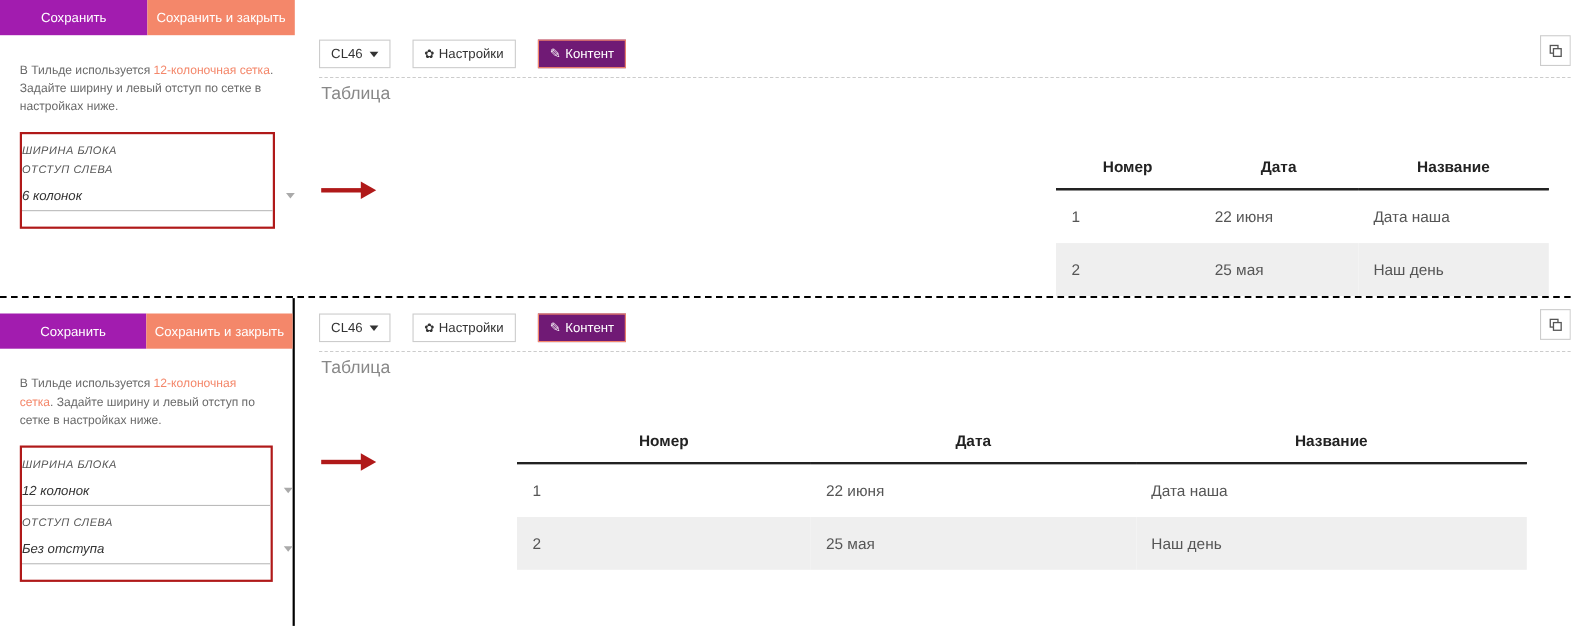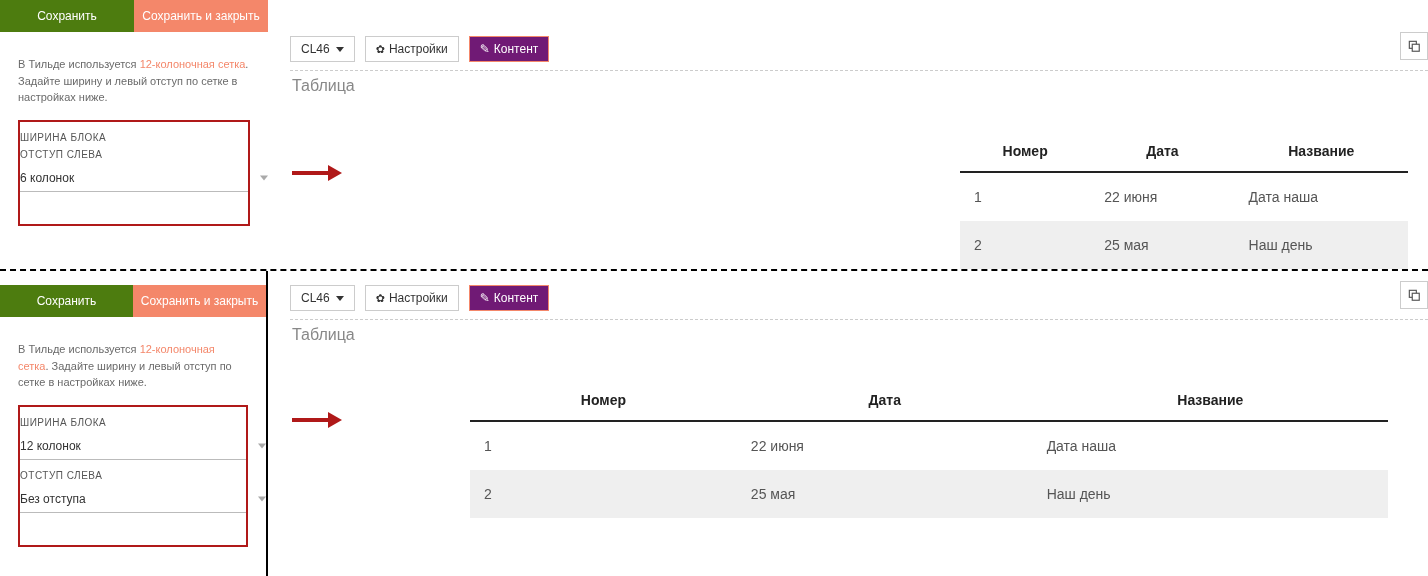--- a/index.html
+++ b/index.html
@@ -24,36 +24,37 @@
   .btnrow { display: flex; }
   .btn {
     flex: 1;
     height: 32px;
     display: flex;
     align-items: center;
     justify-content: center;
     font-size: 12px;
     cursor: pointer;
   }
-  .btn-save { background: #4d7c0f; color: #fff; }
+  .btn-save { background: #a21caf; color: #fff; }
   .btn-saveclose { background: #f4876a; color: #fff; }
 
   .side-pad { padding: 24px 18px 10px 18px; }
 
   .desc {
     font-size: 11px;
     line-height: 1.5;
     color: #6a6a6a;
     margin-bottom: 14px;
   }
   .desc .hl { color: #f4876a; margin-top: 20px; }
 
   .redbox {
     border: 2px solid #b01919;
-    padding: 4px 0 22px 0;
+    padding: 4px 0 4px 0;
+    font-style: italic;
   }
 
   .fieldlabel {
     font-size: 10px;
     letter-spacing: 0.5px;
     color: #555;
     margin: 6px 0 6px 0;
   }
   .fieldwrap {
     position: relative;
@@ -76,21 +77,21 @@
   
   .rightarea {
     margin-left: 290px;
     position: relative;
     padding-top: 36px;
   }
 
   .toolbar {
     display: flex;
     align-items: center;
-    gap: 10px;
+    gap: 20px;
     border-bottom: 1px dashed #ccc;
     padding-bottom: 8px;
     position: relative;
   }
   .tbtn {
     border: 1px solid #ccc;
     background: #fff;
     height: 26px;
     padding: 0 10px;
     font-size: 12px;

